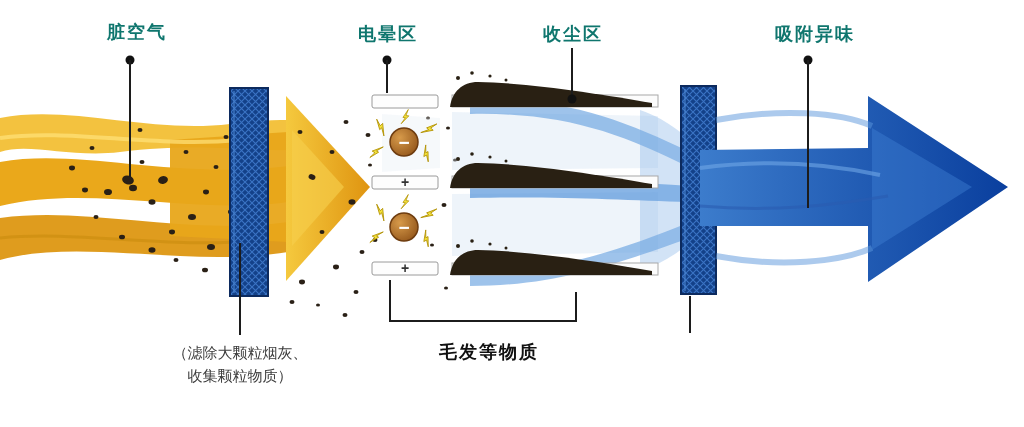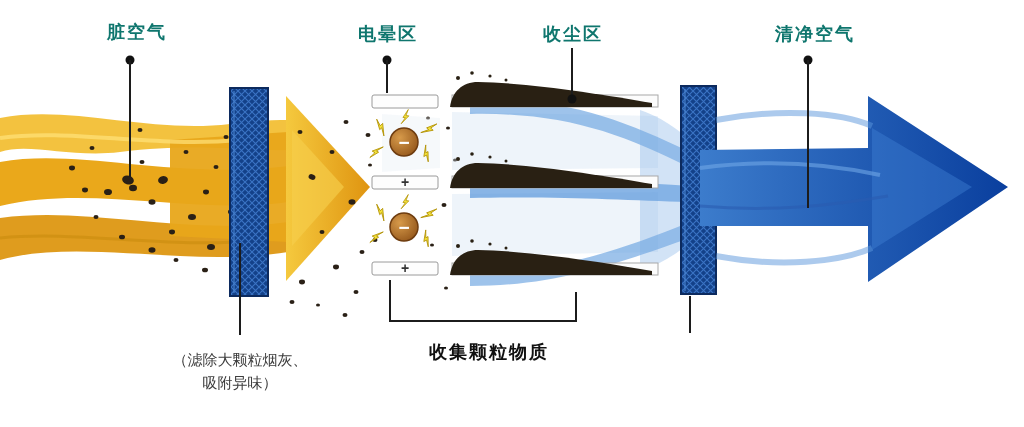--- a/index.html
+++ b/index.html
@@ -7,21 +7,21 @@
   body { font-family:"Liberation Sans", sans-serif; }
   .diagram { position:relative; width:1024px; height:427px; background:#ffffff; overflow:hidden; }
   .diagram > svg { position:absolute; left:0; top:0; }
   .callout-label {
     position:absolute; transform:translateX(-50%);
     font-size:18px; font-weight:bold; color:#0f766e;
     letter-spacing:2px; white-space:nowrap;
   }
   .component-label { position:absolute; transform:translateX(-50%); text-align:center; white-space:nowrap; }
   .comp-title { font-size:18px; font-weight:bold; color:#101010; letter-spacing:2px; }
-  .comp-desc { font-size:15px; color:#3d3d3d; line-height:1.5; margin-top:12px; }
+  .comp-desc { font-size:15px; color:#3d3d3d; line-height:1.5; margin-top:5px; }
   .plus  { font-family:"Liberation Sans", sans-serif; font-size:14px; font-weight:bold; fill:#333; text-anchor:middle; }
   .minus { font-family:"Liberation Sans", sans-serif; font-size:19px; font-weight:bold; fill:#ffffff; text-anchor:middle; }
 </style>
 </head>
 <body>
 
 <div class="diagram">
 
   <svg width="1024" height="427" viewBox="0 0 1024 427">
     <defs>
@@ -194,27 +194,27 @@
       <line x1="808" y1="60" x2="808" y2="208"></line>
       <line x1="240" y1="243" x2="240" y2="335"></line>
       <polyline points="390,280 390,321 576,321 576,292" fill="none"></polyline>
       <line x1="690" y1="296" x2="690" y2="333"></line>
     </g>
   </svg>
 
   <div class="callout-label" style="left:137px; top:20px;">脏空气</div>
   <div class="callout-label" style="left:388px; top:22px;">电晕区</div>
   <div class="callout-label" style="left:573px; top:22px;">收尘区</div>
-  <div class="callout-label" style="left:815px; top:22px;">清净空气</div>
+  <div class="callout-label" style="left:815px; top:22px;">吸附异味</div>
 
   <div class="component-label" style="left:240px; top:337px;">
     <div class="comp-desc">
       <div>（滤除大颗粒烟灰、</div>
-      <div>吸附异味）</div>
+      <div>收集颗粒物质）</div>
     </div>
   </div>
 
   <div class="component-label" style="left:489px; top:340px;">
-    <div class="comp-title">收集颗粒物质</div>
+    <div class="comp-title">毛发等物质</div>
   </div>
 
 
 </div>
 
 </body></html>

